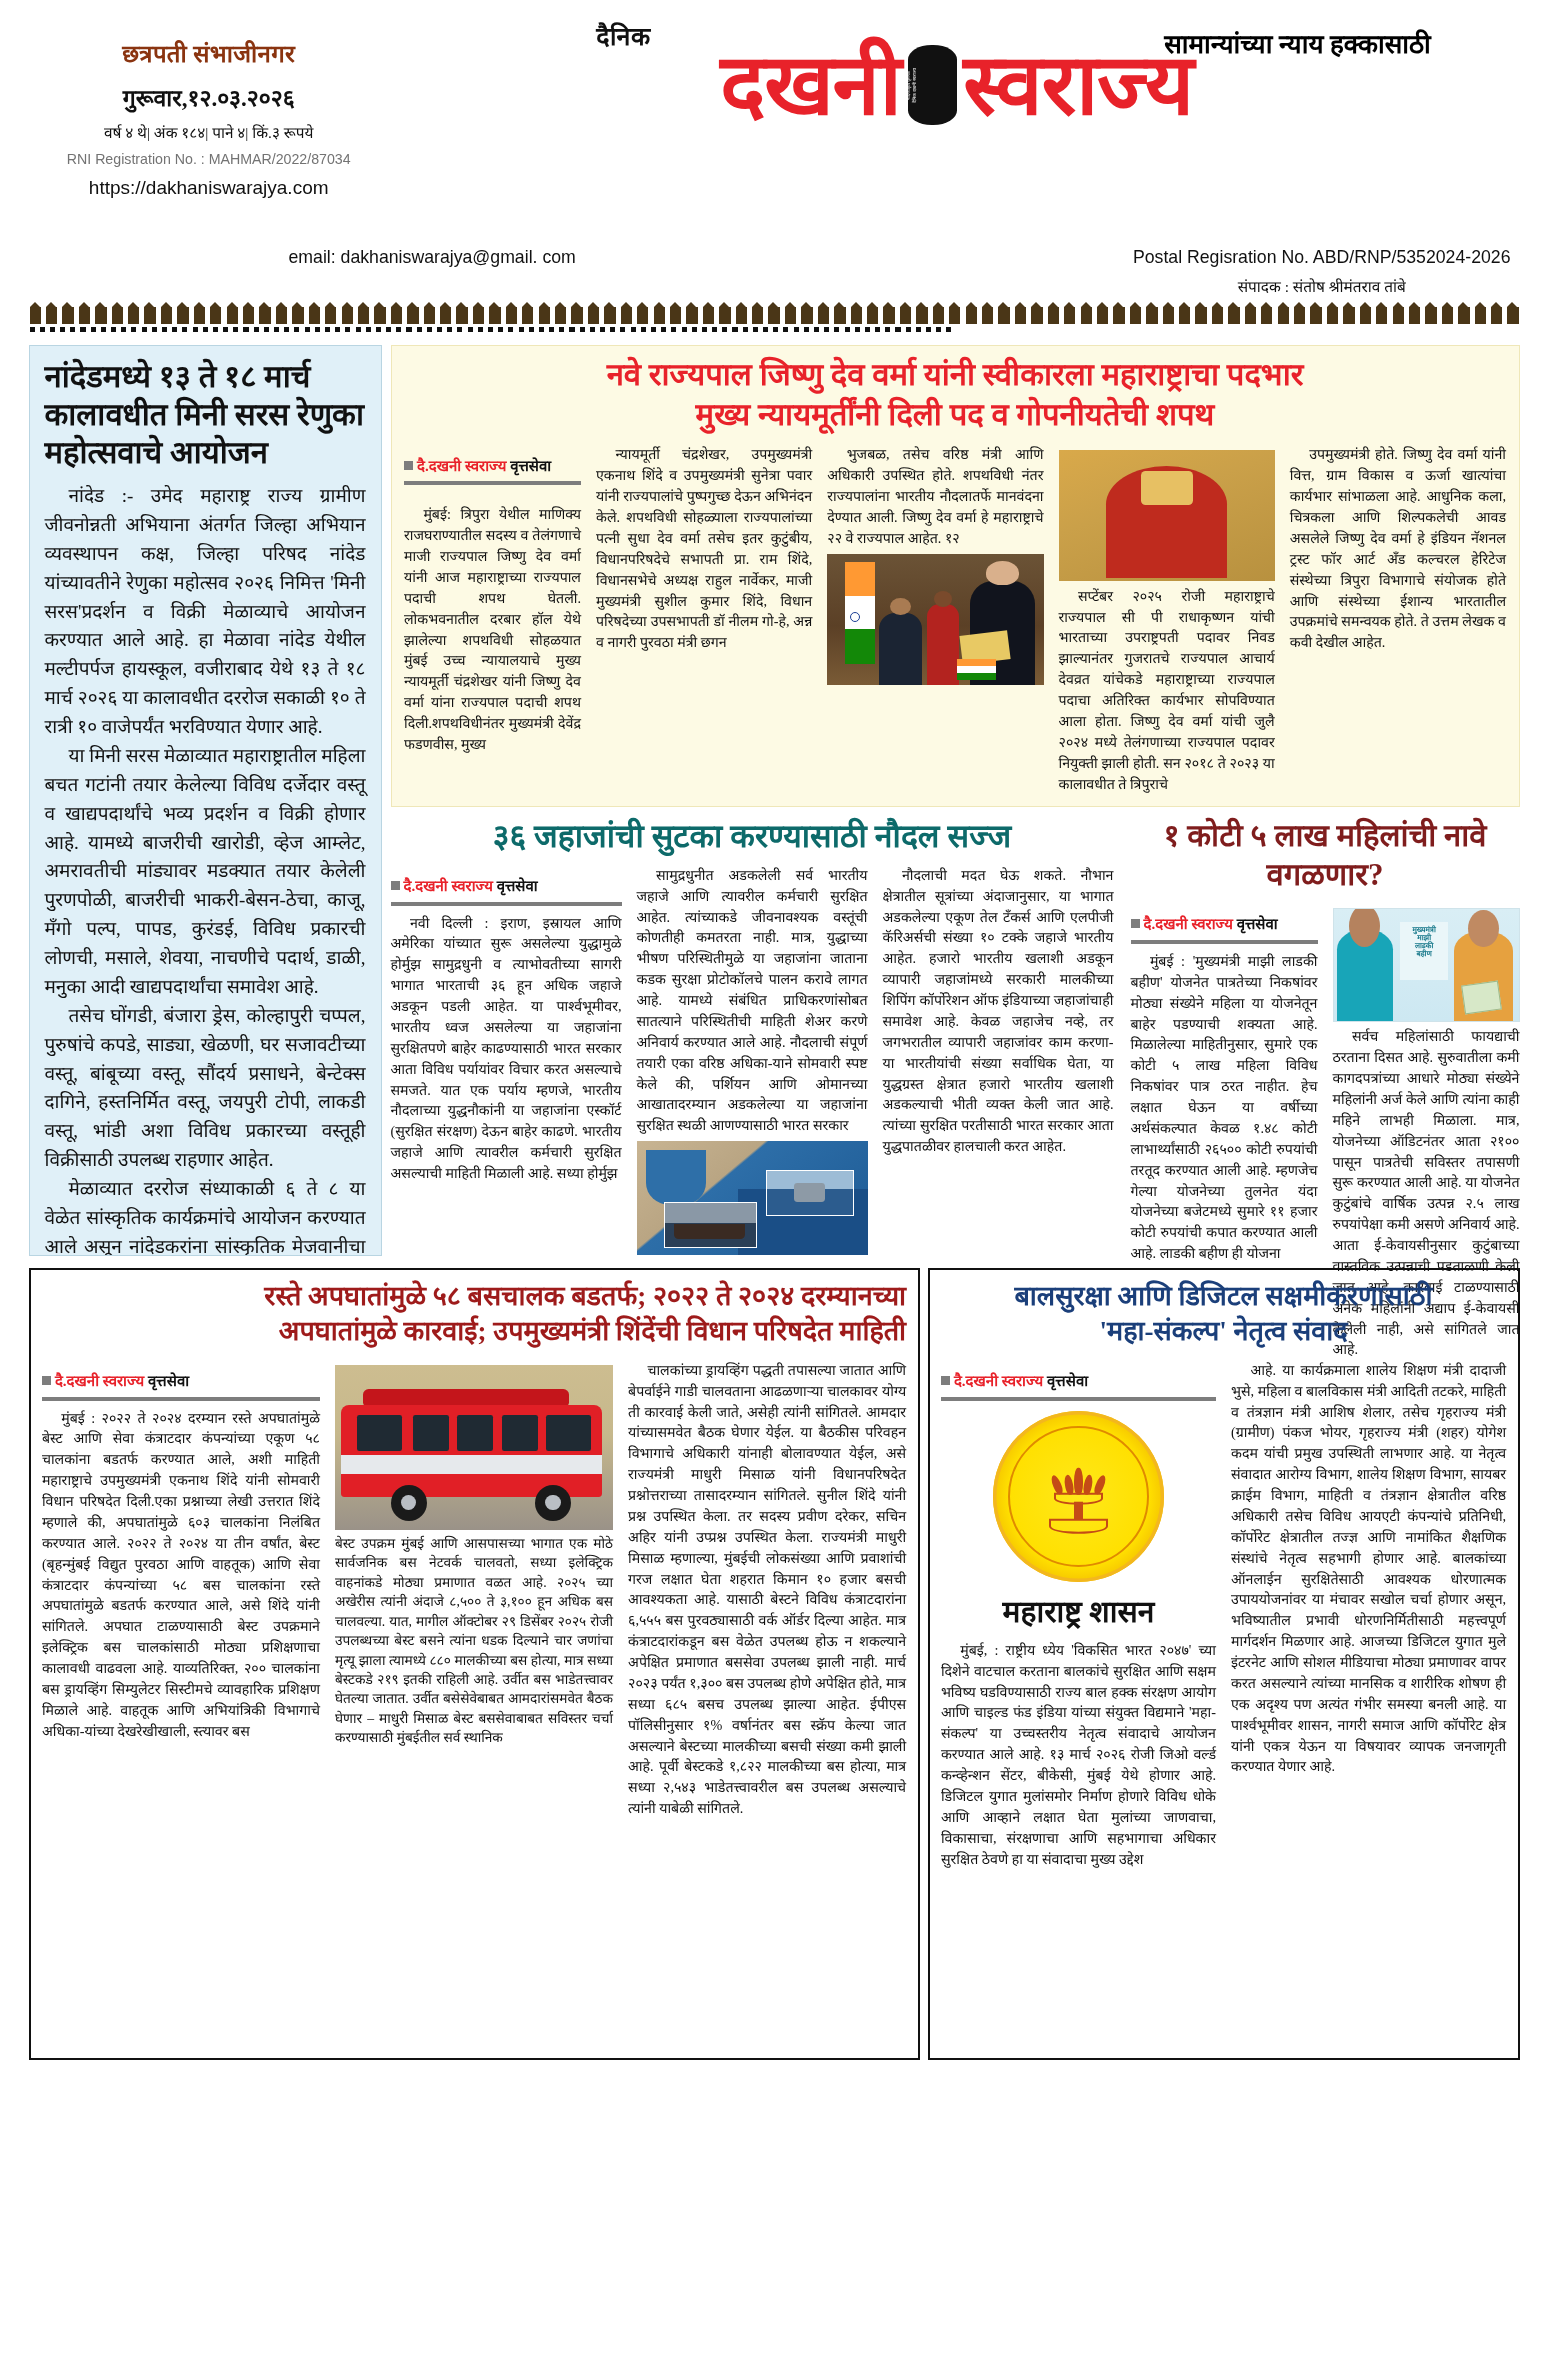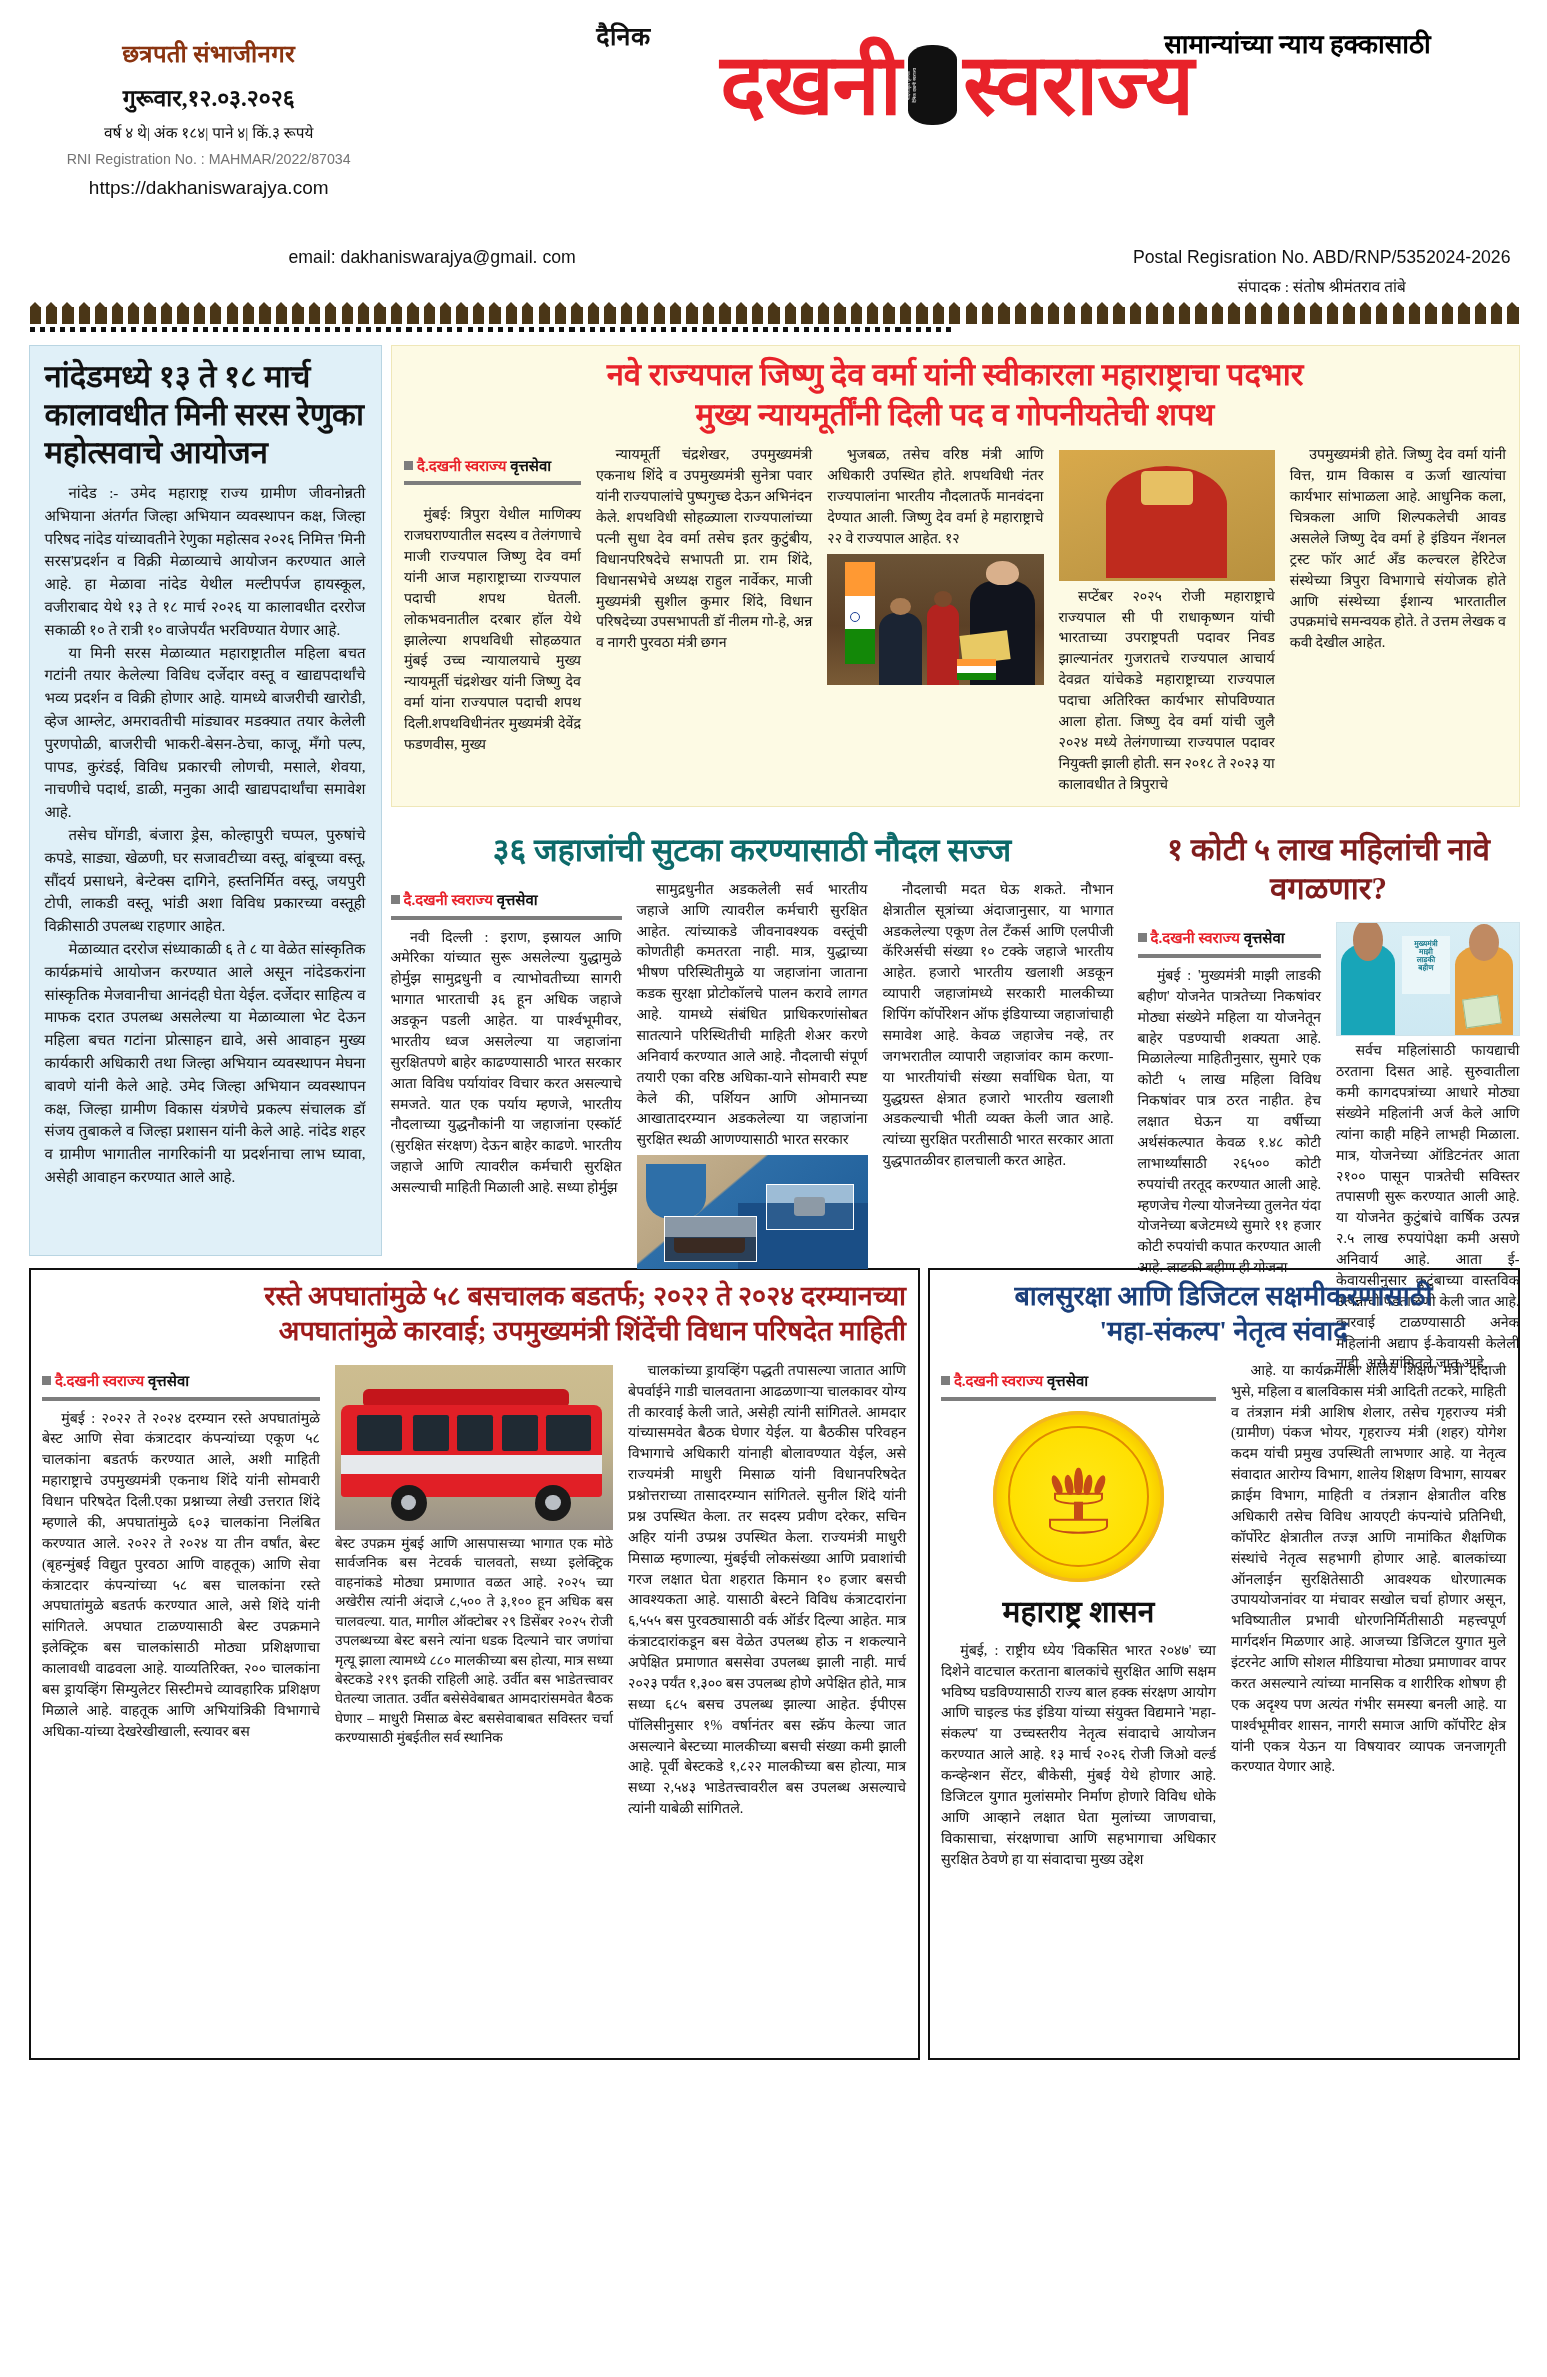--- a/index.html
+++ b/index.html
@@ -59,21 +59,21 @@
   .deco-d { width:5.1px; height:5.1px; background:#111; }
 
   
   .main { display:flex; gap:0; margin-top: 12.5px; padding: 0 8px; height: 911px; }
 
   .col-left {
     width: 353px; background:#e0f0f8; border:1.1px solid #b9d5e2;
     padding: 12.5px 15px 5.7px 15px; margin-right:9px; overflow:hidden;
   }
   .lead-head { font-size:31px; line-height:1.22; font-weight:700; text-align:left; color:#111; }
-  .lead-body { font-size:15px; line-height:1.52; text-align:justify; margin-top:10.3px; }
+  .lead-body { font-size:19px; line-height:1.52; text-align:justify; margin-top:10.3px; }
   .lead-body p { margin:0 0 0 0; text-indent:24px; }
 
   .col-mid { flex:1; display:flex; flex-direction:column; }
 
   .hero {
     background:#fdfae4; border:1.1px solid #efe7b8; padding: 9px 12.5px 11.4px 12.5px;
   }
   .hero-head {
     font-size:31px; line-height:1.3; font-weight:700; color:#e8222a; text-align:center;
     font-family:"Liberation Serif",serif;
@@ -104,21 +104,21 @@
   .ps-paper { position:absolute; right:16%; bottom:18%; width:22%; height:22%; background:#e8c964; transform:rotate(-7deg); }
   .ps-tiny-flags { position:absolute; right:22%; bottom:4%; width:18%; height:16%;
     background:linear-gradient(180deg,#ff9933 33%,#ffffff 33% 66%,#138808 66%); }
 
   
   .photo-emblem { background:linear-gradient(160deg,#d9a94a 0%,#caa049 40%,#b8913f 100%); }
   .pe-arch { position:absolute; left:22%; top:12%; width:56%; height:86%; background:#bf2b1e; border-radius:50% 50% 0 0 / 34% 34% 0 0; }
   .pe-lion { position:absolute; left:38%; top:16%; width:24%; height:26%; background:#e7c063; border-radius:4.6px; }
 
   
-  .row2 { display:flex; gap:24px; margin-top:23px; flex:1; }
+  .row2 { display:flex; gap:17px; margin-top:9px; flex:1; }
   .r2-left { flex: 0 0 723px; display:flex; flex-direction:column; }
   .r2-right { flex:1; display:flex; flex-direction:column; }
 
   .head-teal { font-size:32px; line-height:1.28; font-weight:700; color:#0d6a6a; text-align:center; }
   .head-black { font-size:31px; line-height:1.28; font-weight:700; color:#7f1d1d; text-align:center; }
 
   .body-cols3 { display:flex; gap:15px; margin-top:8px; }
   .body-cols2 { display:flex; gap:15px; margin-top:8px; }
   .bcol { flex:1; font-size:14.2px; line-height:1.47; text-align:justify; }
   .bcol p { margin:0; text-indent:19.4px; }

